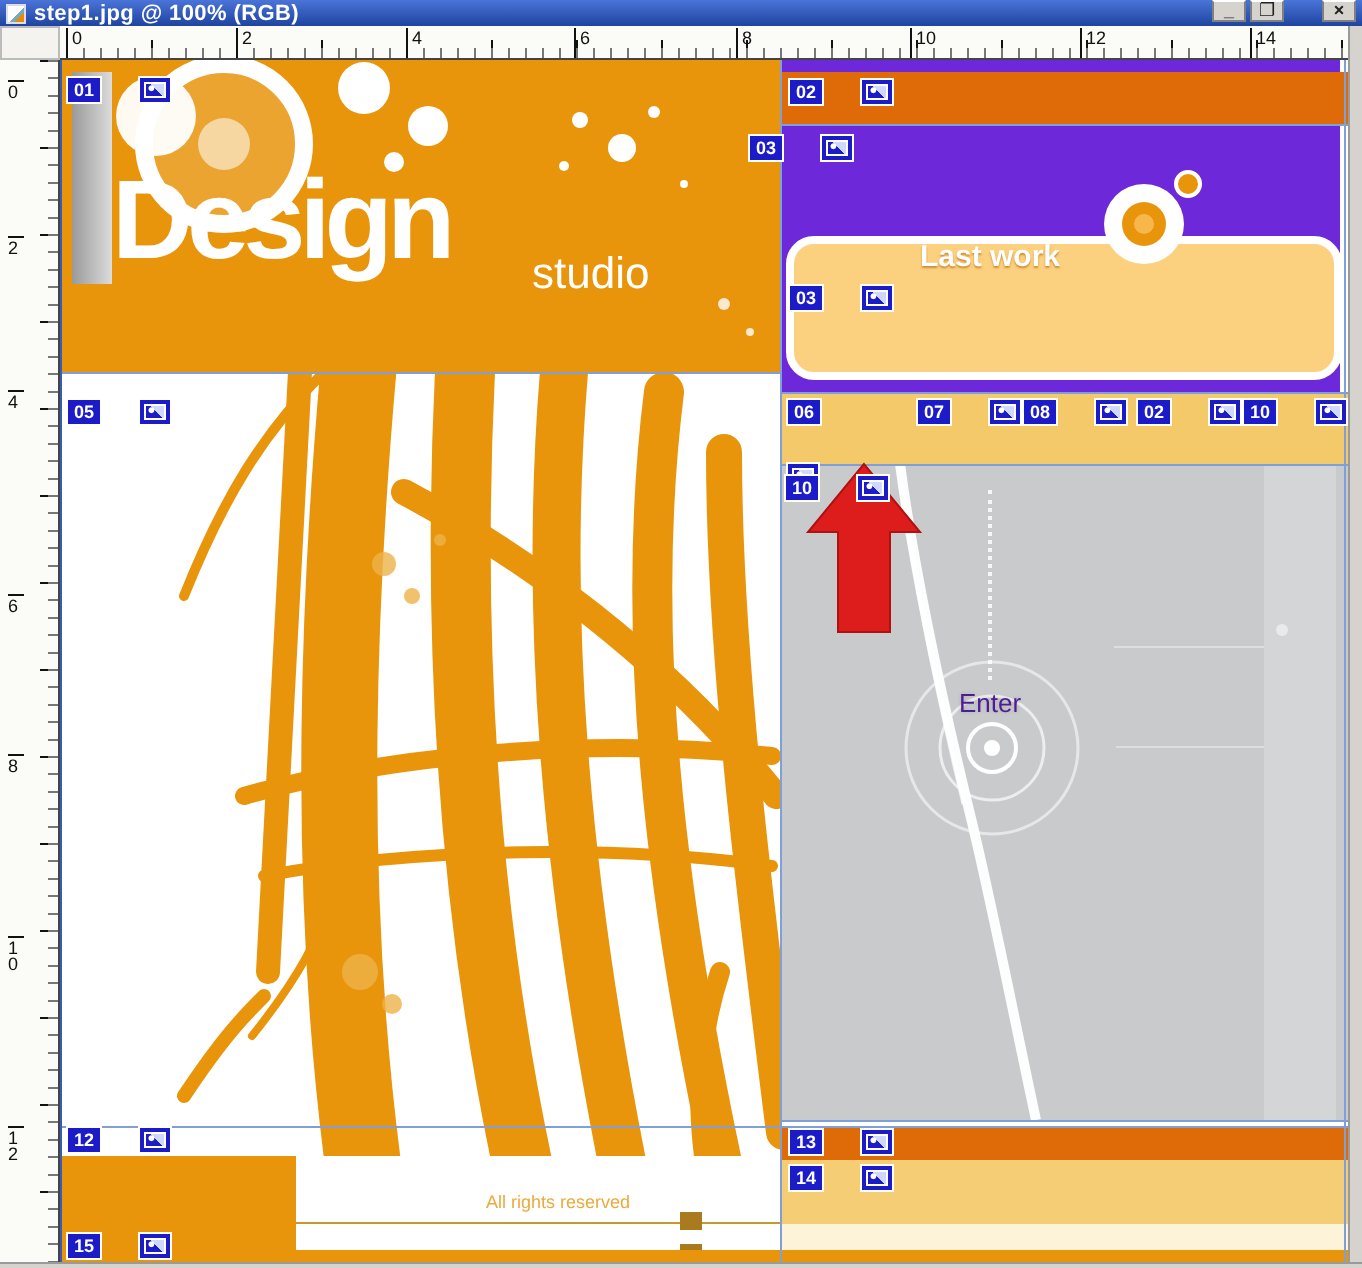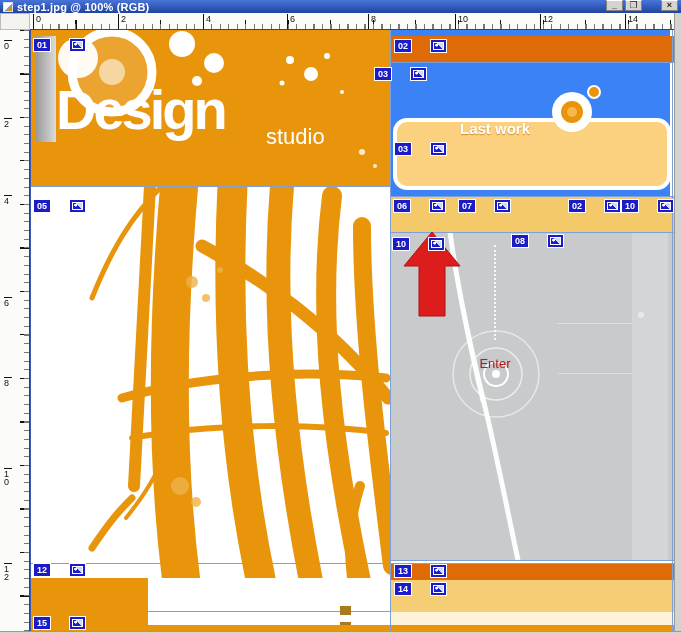--- a/index.html
+++ b/index.html
@@ -37,34 +37,34 @@
 
   
   #canvas{position:absolute;left:30px;top:30px;width:644px;height:604px;background:#fff;overflow:hidden;}
 
   .block{position:absolute;}
   .logo-block{left:0;top:0;width:360px;height:156px;background:#e8950c;}
   .gray-strip{position:absolute;left:6px;top:6px;width:20px;height:106px;background:linear-gradient(90deg,#9a9a9a,#dcdcdc);}
   .logo-title{position:absolute;left:26px;top:52px;color:#fff;font-size:56px;font-weight:bold;letter-spacing:-3px;line-height:1;text-align:right;}
   .logo-sub{position:absolute;left:236px;top:94px;color:#fff;font-size:22px;letter-spacing:0;}
 
-  .tr-block{left:360px;top:0;width:280px;height:166px;background:#3b82f6;}
+  .tr-block{left:360px;top:0;width:280px;height:166px;background:#6d28d9;}
   .dark-strip{position:absolute;left:0;top:6px;width:284px;height:26px;background:#de6a08;}
   .lastwork-label{position:absolute;left:70px;top:90px;color:#fff;font-size:15px;font-weight:bold;text-shadow:0 1px 1px rgba(180,100,0,.6);}
   .round-panel{position:absolute;left:3px;top:88px;width:278px;height:72px;background:#fbd07e;border:4px solid #fff;border-radius:14px;}
 
   .left-image{left:0;top:156px;width:360px;height:392px;background:#fff;overflow:hidden;}
 
   .navbar{left:360px;top:166px;width:284px;height:36px;background:#f3c969;}
 
   .gray-panel{left:360px;top:202px;width:284px;height:328px;background:#c9cacc;}
   .light-col{position:absolute;left:242px;top:0;width:36px;height:328px;background:#d4d5d7;}
   .dotline{position:absolute;left:104px;top:13px;height:95px;border-left:2px dotted rgba(255,255,255,.85);}
   .hline{position:absolute;height:1px;background:#dddee0;}
-  .enter-label{position:absolute;left:75px;top:124px;width:60px;text-align:center;color:#b91c1c;font-size:13px;text-shadow:0 0 2px rgba(0,0,0,.15);}
+  .enter-label{position:absolute;left:75px;top:112px;width:60px;text-align:center;color:#4c1d95;font-size:13px;text-shadow:0 0 2px rgba(0,0,0,.15);}
   .mini-dot{position:absolute;left:248px;top:80px;width:6px;height:6px;border-radius:50%;background:#e9eaec;}
 
   .footer-left{left:0;top:548px;width:360px;height:56px;background:#fff;}
   .orange-box{position:absolute;left:0;top:0;width:118px;height:50px;background:#e8950c;}
   .copy1{position:absolute;left:118px;top:6px;width:262px;text-align:center;color:#eca93c;font-size:9px;}
   .copy2{position:absolute;left:118px;top:18px;width:262px;text-align:center;color:#eca93c;font-size:9px;}
   .gold-line{position:absolute;left:118px;top:581px;width:526px;height:1px;background:#c49a2f;}
   .gold-sq{position:absolute;width:11px;height:9px;background:#a97b1e;}
   .strip13{left:360px;top:533px;width:284px;height:17px;background:#de6a08;}
   .strip14{left:360px;top:550px;width:284px;height:32px;background:#f5cd74;}
@@ -228,20 +228,21 @@
       <div class="enter-label">Enter</div>
     </div>
 
     <svg class="red-arrow" width="60" height="90">
       <polygon points="30,2 2,36 17,36 17,86 43,86 43,36 58,36" fill="#dd1c1c" stroke="#b01010" stroke-width="1"></polygon>
     </svg>
 
     <div class="block footer-left">
       <div class="orange-box"></div>
     </div>
+    <div class="copy2 abs" style="top:566px;">All rights reserved</div>
     <div class="gold-line"></div>
     <div class="gold-sq" style="left:310px;top:576px;"></div>
     <div class="gold-sq" style="left:310px;top:592px;"></div>
     <div class="block strip13"></div>
     <div class="block strip14"></div>
     <div class="block strip-cream"></div>
     <div class="block strip-bottom"></div>
 
     <div class="guide" style="left:360px;top:0;width:1px;height:604px;"></div>
     <div class="guide" style="left:642px;top:0;width:1px;height:604px;"></div>
@@ -273,31 +274,31 @@
         <div class="slice-badge" style="left: 364px; top: 112px;">
           <span class="sb-num">03</span>
           <span class="sb-icon"></span>
         </div>
 
         <div class="slice-badge" style="left: 3px; top: 169px;">
           <span class="sb-num">05</span>
           <span class="sb-icon"></span>
         </div>
 
-        <div class="slice-badge" style="left: 363px; top: 169px;">
+        <div class="slice-badge" style="left: 363px; top: 169px; flex-direction: column;">
           <span class="sb-num">06</span>
           <span class="sb-icon"></span>
         </div>
 
         <div class="slice-badge" style="left: 428px; top: 169px;">
           <span class="sb-num">07</span>
           <span class="sb-icon"></span>
         </div>
 
-        <div class="slice-badge" style="left: 481px; top: 169px; margin-top: 35px;">
+        <div class="slice-badge" style="left: 481px; top: 169px;">
           <span class="sb-num">08</span>
           <span class="sb-icon"></span>
         </div>
 
         <div class="slice-badge" style="left: 538px; top: 169px;">
           <span class="sb-num">02</span>
           <span class="sb-icon"></span>
         </div>
 
         <div class="slice-badge" style="left: 591px; top: 169px;">

